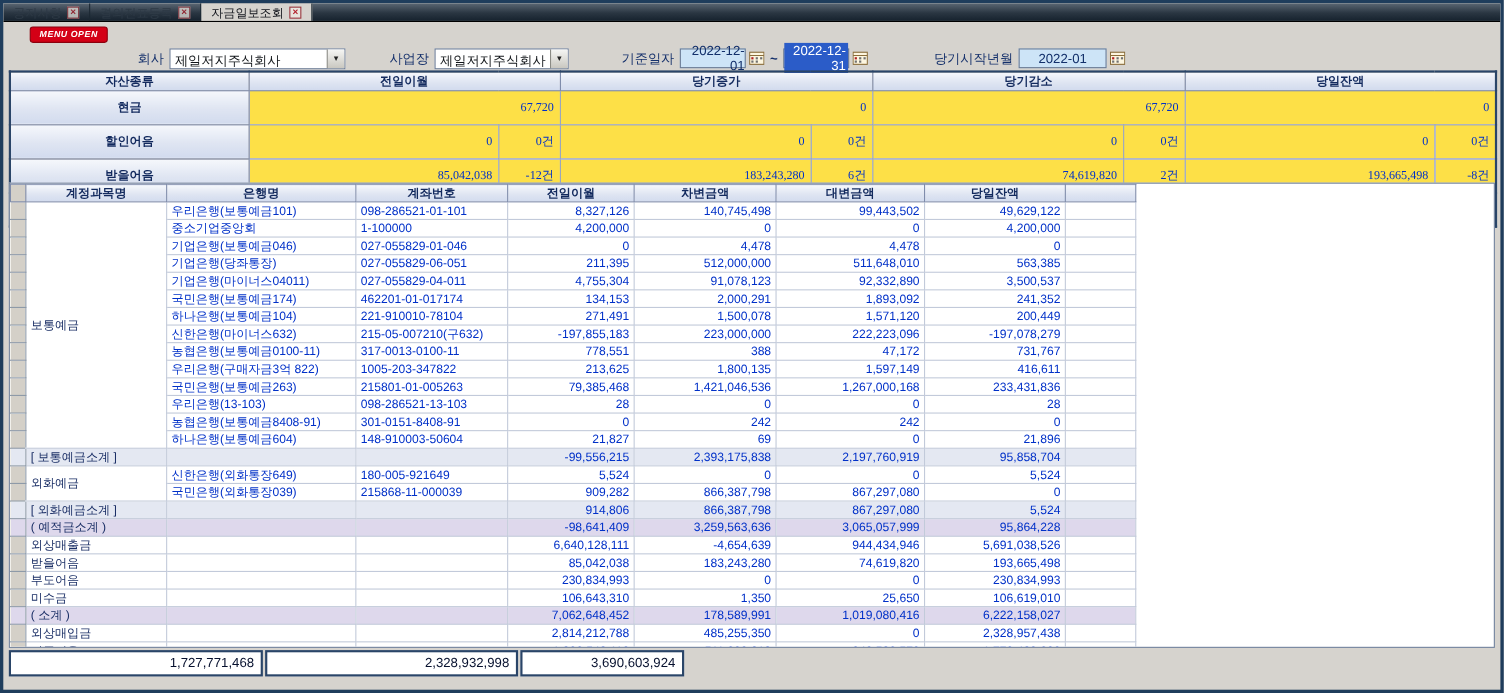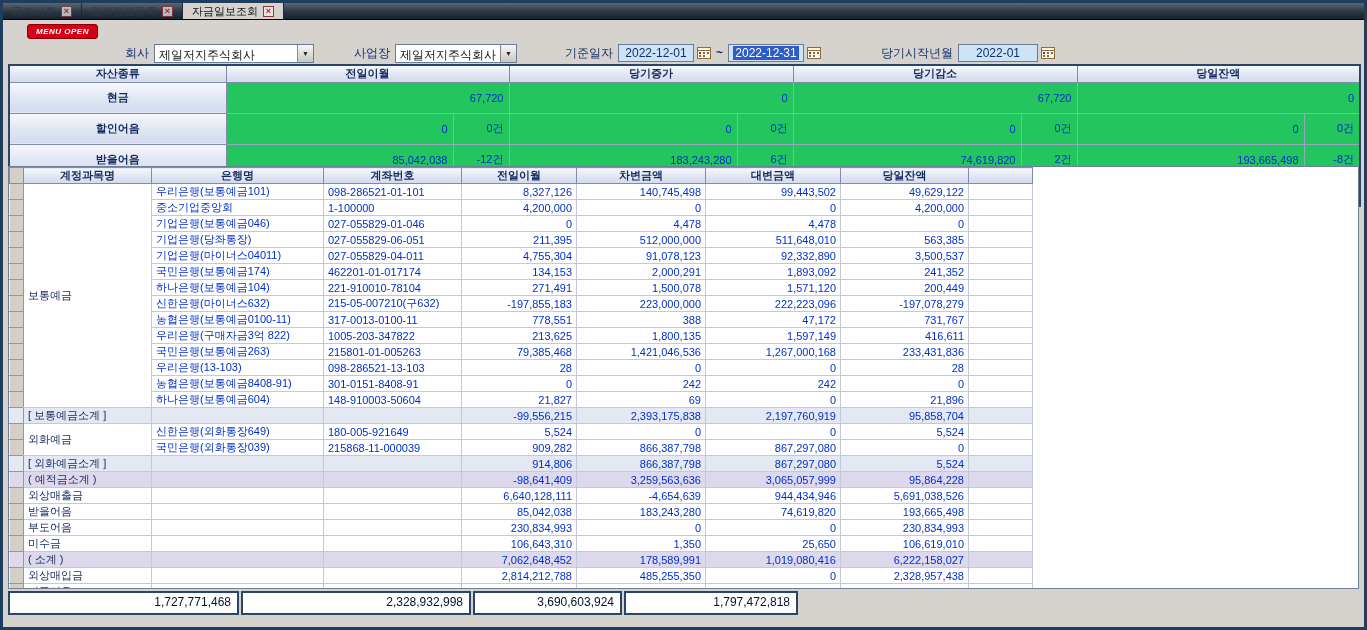--- a/index.html
+++ b/index.html
@@ -18,30 +18,30 @@
 
   
   .filterbar { position:absolute; top:39px; left:0; width:100%; height:22px; display:flex; align-items:center; font-size:12px; color:#15306b;margin-left:36px; }
   .flabel { margin-right:5px; white-space:nowrap; }
   .g1 { margin-left:86px; } .g2 { margin-left:40px; } .g3 { margin-left:48px; } .g4 { margin-left:60px; }
   .select { display:inline-flex; height:19px; background:#fff; border:1px solid #6b7b94; align-items:stretch; }
   .select .val { flex:1; padding:2px 4px 0; font-size:12px; color:#101418; white-space:nowrap; overflow:hidden; }
   .select .btn { width:16px; background:linear-gradient(#f6f6f4,#c9c7c0); border-left:1px solid #8a8a84; font-size:7px; color:#222; display:flex; align-items:center; justify-content:center; }
   .sel-company { width:160px; } .sel-site { width:122px; }
   .dateinput { height:18px; background:#cde4f7; border:1px solid #6b7b94; font-size:12px; color:#13306b; display:flex; align-items:center; justify-content:center; }
-  .d-range { width:76px;text-align:right; } .d-period { width:80px; }
+  .d-range { width:60px;text-align:right; } .d-period { width:80px; }
   .dateinput .seltext { background:#2b5cc8; color:#fff; padding:0 2px; }
   .calbtn { margin-left:3px; display:inline-flex; }
   .tilde { margin:0 5px; font-weight:bold; }
 
   
   table { border-collapse:collapse; table-layout:fixed; }
   .summary { position:absolute; top:61px; left:5px; width:1351px; font-size:11px; border:2px solid #2a4568; }
   .hc { background:linear-gradient(180deg,#f6f8fc,#dfe5f2 55%,#d2dbee); color:#132a5e; font-weight:bold; border:1px solid #7f8cab; text-align:center; height:17px; padding:0 2px; white-space:nowrap; overflow:hidden; }
-  .summary td.num, .summary td.cnt { background:#22c55e; border:1px solid #9aa6bd; color:#0030c8; text-align:right; padding:6px 5px; height:19px; white-space:nowrap; overflow:hidden; }
+  .summary td.num, .summary td.cnt { background:#fde047; border:1px solid #9aa6bd; color:#0030c8; text-align:right; padding:6px 5px; height:19px; white-space:nowrap; overflow:hidden;font-family:Liberation Serif, serif; }
   .summary td.rowlabel { height:31px; }
 
   
   .detail-wrap { position:absolute; top:163px; left:5px; width:1351px; height:423px; background:#fff; border:1px solid #6e7f99; overflow:hidden; }
   .detail { width:1023px; font-size:11px; }
   .detail th { height:16px; }
   .detail td { border-right:1px solid #c2cada; border-bottom:1px solid #c2cada; height:15px; padding:0 4px; white-space:nowrap; overflow:hidden; }
   .detail td.num { text-align:right; color:#0030c8; }
   .detail td.bank, .detail td.accno { color:#0030c8; text-align:left; }
   .detail td.acct { color:#1b2f66; text-align:left; }
@@ -506,16 +506,15 @@
             <td class="blank"></td>
           </tr>
         </tbody>
     </table>
   </div>
 
   <div class="footer">
     <div class="fbox fval fv1">1,727,771,468</div>
     <div class="fbox fval fv2">2,328,932,998</div>
     <div class="fbox fval fv3">3,690,603,924</div>
-    <div class="fbox fval fv4">1,797,472,818</div>
   </div>
 
 </div>
 
 </body></html>

